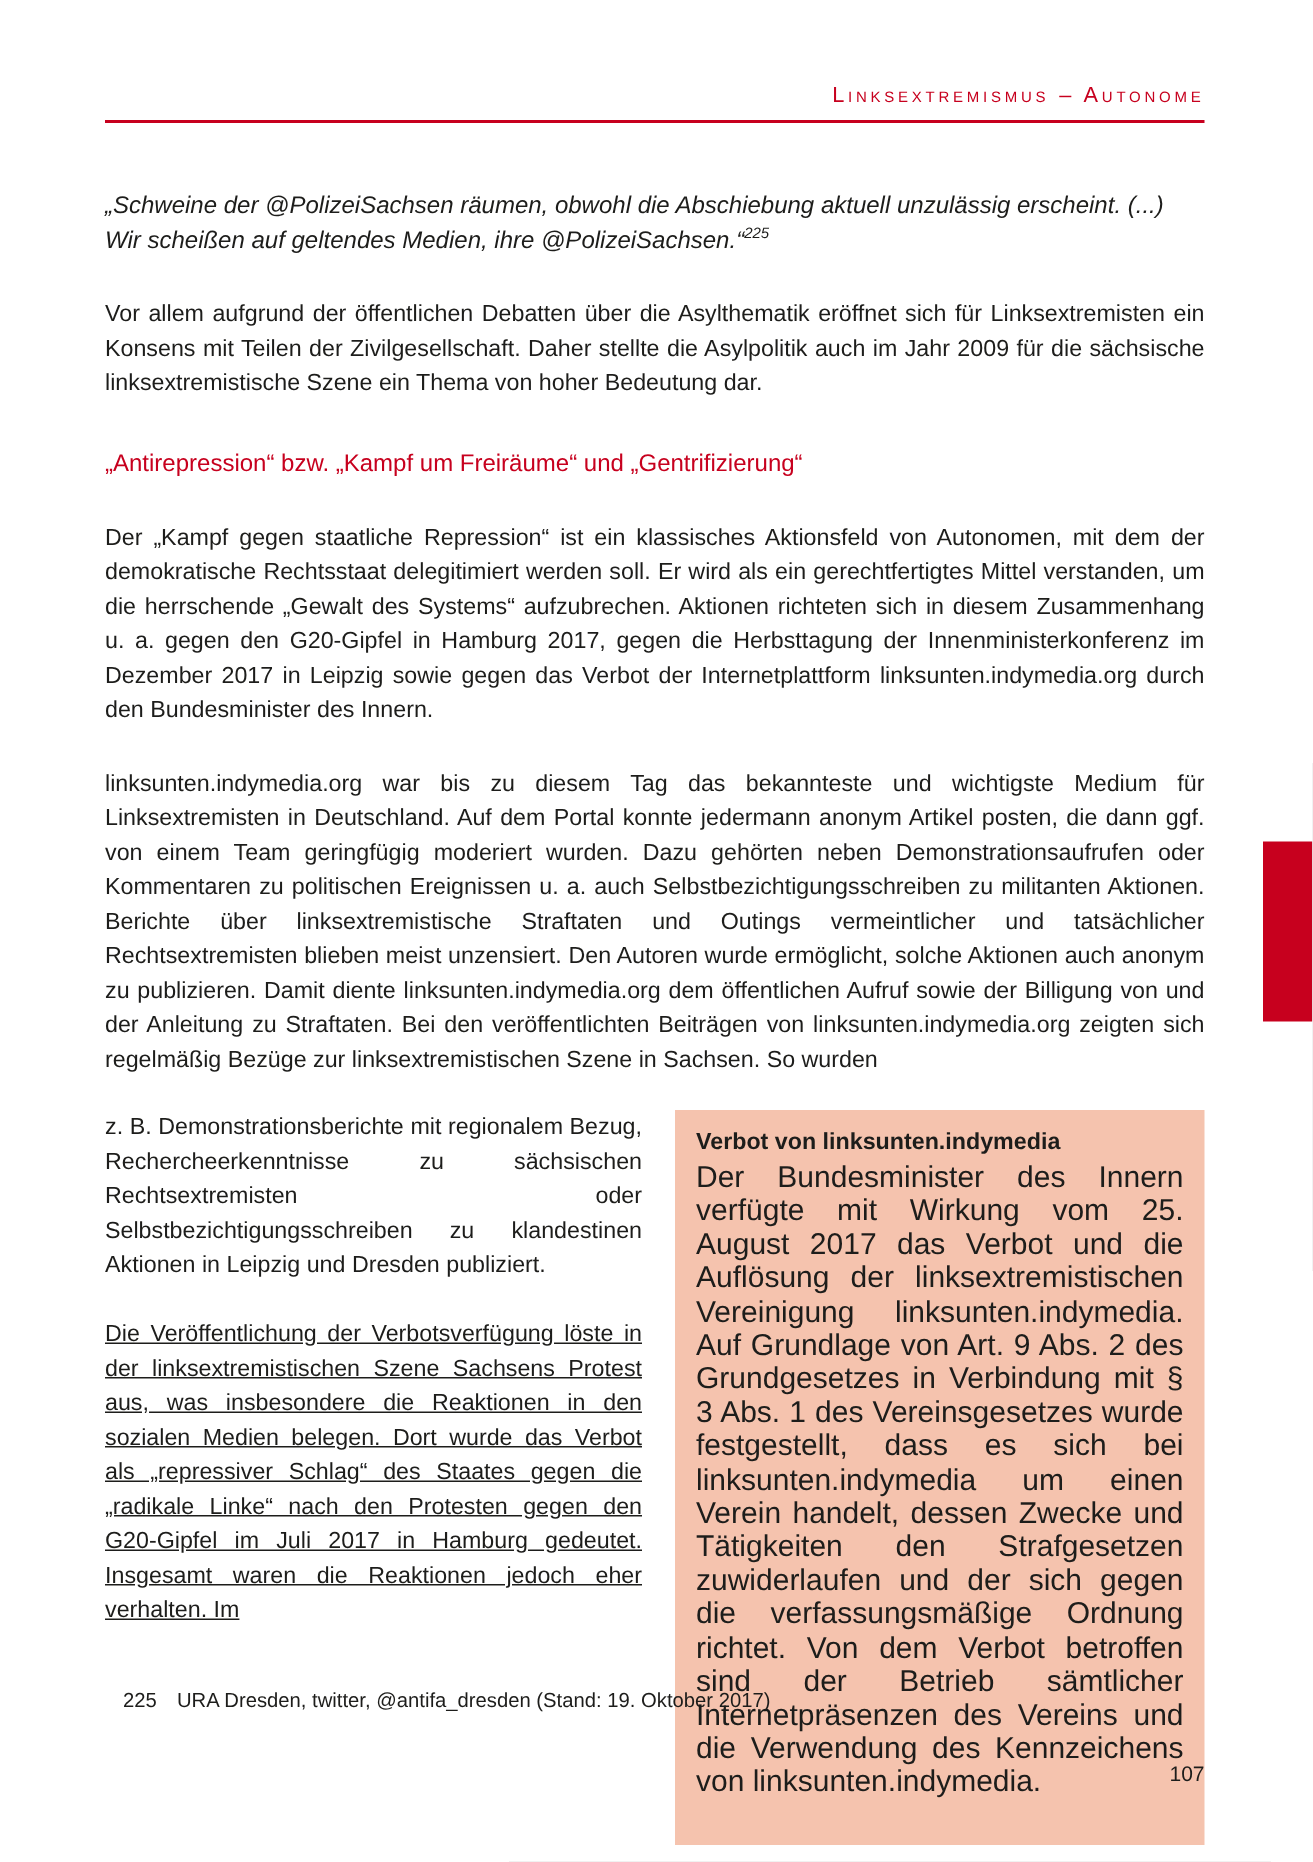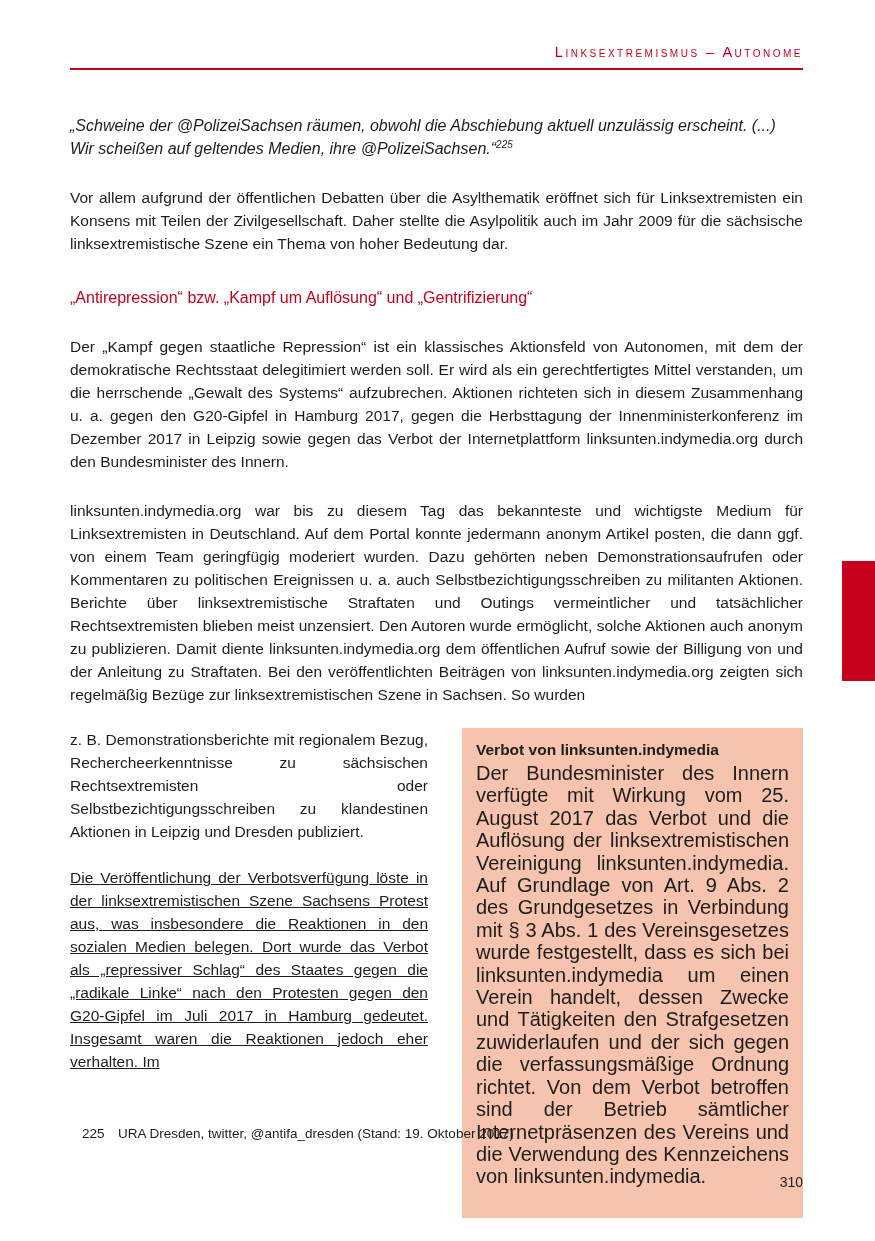--- a/index.html
+++ b/index.html
@@ -12,21 +12,21 @@
     position:relative;
     width:875px;height:1241px;
     margin:0 auto;
     background:#ffffff;
     overflow:hidden;
     font-family:"Liberation Sans", sans-serif;
     color:var(--text);
   }
   .content{
     position:absolute;
-    left:70px; top:4px;
+    left:70px; top:16px;
     width:733px;
   }
   .running-header{
     padding-top:40px;
     text-align:right;
     color:var(--accent-red);
     font-size:14.5px;
     letter-spacing:2.5px;
     font-variant:small-caps;
   }
@@ -59,21 +59,21 @@
   .subheading{
     margin:32px 0 0 0;
     color:var(--accent-red);
     font-size:16px;
     font-weight:normal;
     line-height:22px;
   }
   .columns{
     margin-top:22px;
     display:flex;
-    gap:34px;
+    gap:22px;
     align-items:flex-start;
   }
   .col-left{
     width:358px;
     flex:none;
   }
   .col-left .body + .body{
     margin-top:23px;
     text-decoration:underline;
   }
@@ -132,21 +132,21 @@
   <div class="content">
 
     <div class="running-header">Linksextremismus – Autonome</div>
 
     <div class="header-rule"></div>
 
     <p class="quote"><span>„Schweine der @PolizeiSachsen räumen, obwohl die Abschiebung aktuell unzulässig erscheint. (...) Wir scheißen auf geltendes Medien, ihre @PolizeiSachsen.“</span><sup>225</sup></p>
 
     <p class="body p-main">Vor allem aufgrund der öffentlichen Debatten über die Asylthematik eröffnet sich für Linksextremisten ein Konsens mit Teilen der Zivilgesellschaft. Daher stellte die Asylpolitik auch im Jahr 2009 für die sächsische linksextremistische Szene ein Thema von hoher Bedeutung dar.</p>
 
-    <h2 class="subheading">„Antirepression“ bzw. „Kampf um Auflösung“ und „Gentrifizierung“</h2>
+    <h2 class="subheading">„Antirepression“ bzw. „Kampf um Freiräume“ und „Gentrifizierung“</h2>
 
     <p class="body p-main">Der „Kampf gegen staatliche Repression“ ist ein klassisches Aktionsfeld von Autonomen, mit dem der demokratische Rechtsstaat delegitimiert werden soll. Er wird als ein gerechtfertigtes Mittel verstanden, um die herrschende „Gewalt des Systems“ aufzubrechen. Aktionen richteten sich in diesem Zusammenhang u. a. gegen den G20-Gipfel in Hamburg 2017, gegen die Herbsttagung der Innenministerkonferenz im Dezember 2017 in Leipzig sowie gegen das Verbot der Internetplattform linksunten.indymedia.org durch den Bundesminister des Innern.</p>
 
     <p class="body p-main">linksunten.indymedia.org war bis zu diesem Tag das bekannteste und wichtigste Medium für Linksextremisten in Deutschland. Auf dem Portal konnte jedermann anonym Artikel posten, die dann ggf. von einem Team geringfügig moderiert wurden. Dazu gehörten neben Demonstrationsaufrufen oder Kommentaren zu politischen Ereignissen u. a. auch Selbstbezichtigungsschreiben zu militanten Aktionen. Berichte über linksextremistische Straftaten und Outings vermeintlicher und tatsächlicher Rechtsextremisten blieben meist unzensiert. Den Autoren wurde ermöglicht, solche Aktionen auch anonym zu publizieren. Damit diente linksunten.indymedia.org dem öffentlichen Aufruf sowie der Billigung von und der Anleitung zu Straftaten. Bei den veröffentlichten Beiträgen von linksunten.indymedia.org zeigten sich regelmäßig Bezüge zur linksextremistischen Szene in Sachsen. So wurden</p>
 
     <div class="columns">
       <div class="col-left">
         <p class="body">z. B. Demonstrationsberichte mit regionalem Bezug, Rechercheerkenntnisse zu sächsischen Rechtsextremisten oder Selbstbezichtigungsschreiben zu klandestinen Aktionen in Leipzig und Dresden publiziert.</p>
         <p class="body">Die Veröffentlichung der Verbotsverfügung löste in der linksextremistischen Szene Sachsens Protest aus, was insbesondere die Reaktionen in den sozialen Medien belegen. Dort wurde das Verbot als „repressiver Schlag“ des Staates gegen die „radikale Linke“ nach den Protesten gegen den G20-Gipfel im Juli 2017 in Hamburg gedeutet. Insgesamt waren die Reaktionen jedoch eher verhalten. Im</p>
       </div>
@@ -156,16 +156,16 @@
         <div class="infobox-body">Der Bundesminister des Innern verfügte mit Wirkung vom 25. August 2017 das Verbot und die Auflösung der linksextremistischen Vereinigung linksunten.indymedia. Auf Grundlage von Art. 9 Abs. 2 des Grundgesetzes in Verbindung mit § 3 Abs. 1 des Vereinsgesetzes wurde festgestellt, dass es sich bei linksunten.indymedia um einen Verein handelt, dessen Zwecke und Tätigkeiten den Strafgesetzen zuwiderlaufen und der sich gegen die verfassungsmäßige Ordnung richtet. Von dem Verbot betroffen sind der Betrieb sämtlicher Internetpräsenzen des Vereins und die Verwendung des Kennzeichens von linksunten.indymedia.</div>
       </aside>
     </div>
 
   </div>
 
   <div class="footnote">
     <span class="fn-num">225</span><span class="fn-text">URA Dresden, twitter, @antifa_dresden (Stand: 19. Oktober 2017)</span>
   </div>
 
-  <div class="page-number">310</div>
+  <div class="page-number">107</div>
 
   <div class="edge-tab"></div>
 </div>
 
 </body></html>

